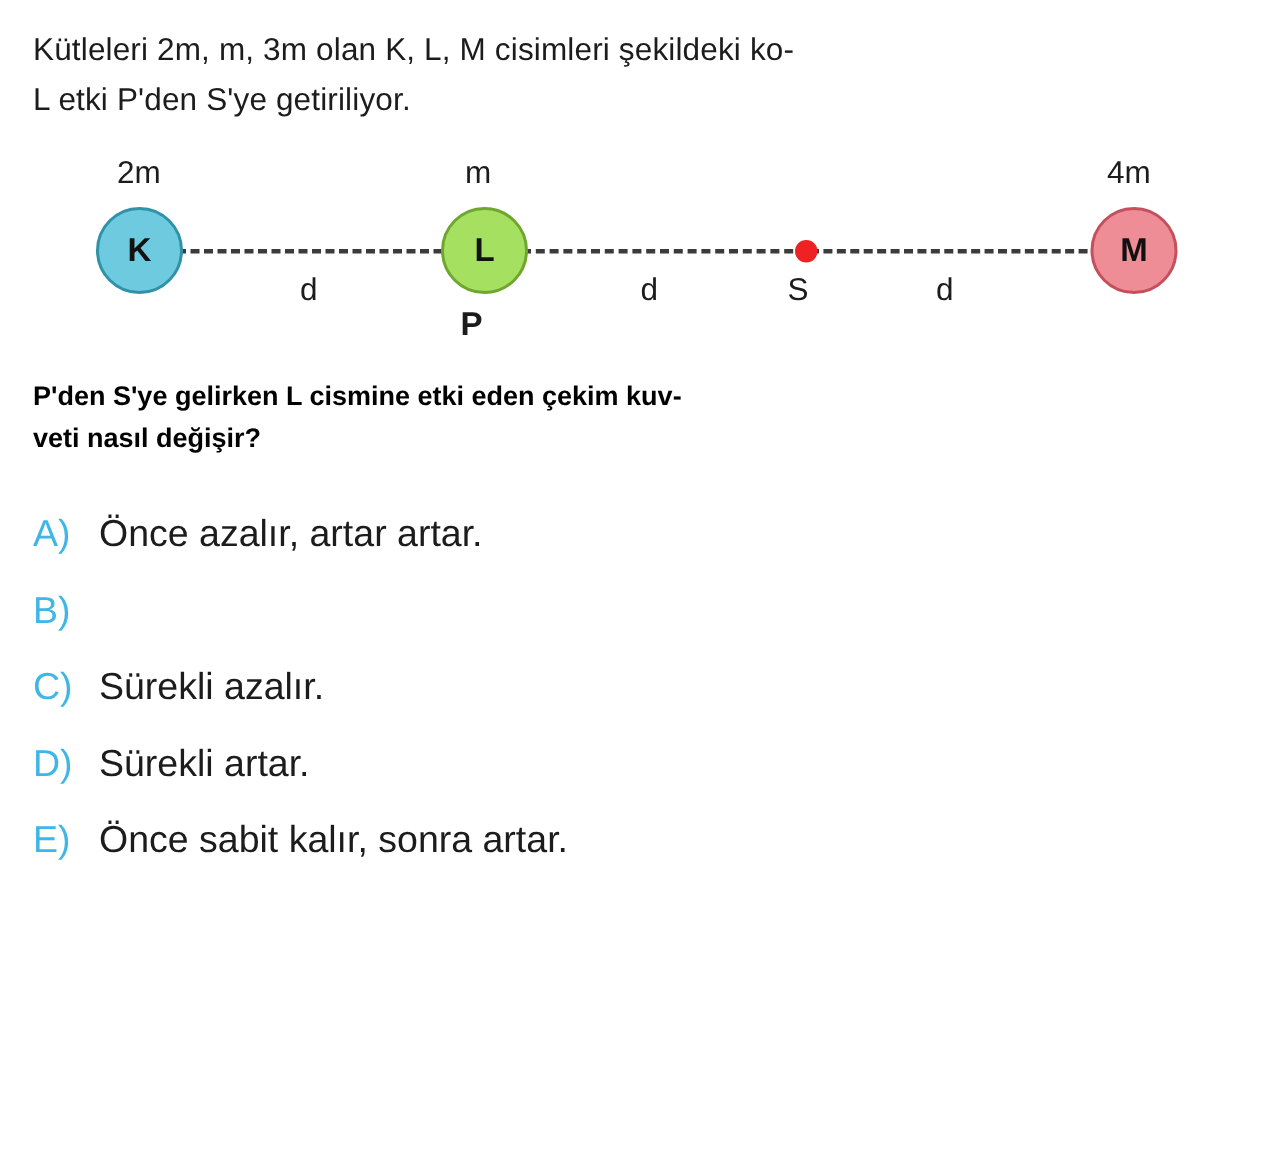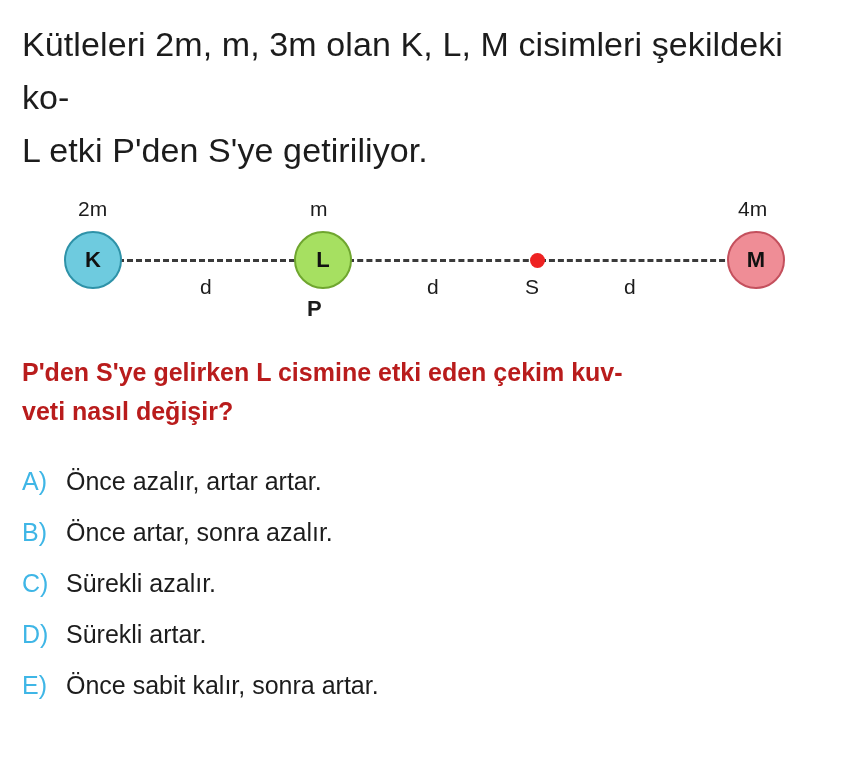--- a/index.html
+++ b/index.html
@@ -15,21 +15,21 @@
     overflow: hidden;
   }
   .page {
     position: relative;
     width: 847px;
     height: 783px;
     box-sizing: border-box;
     padding: 18px 22px 0 22px;
   }
   .stem {
-    font-size: 34px;
+    font-size: 21px;
     line-height: 1.56;
     color: #1c1c1c;
     letter-spacing: 0.1px;
   }
   .stem p {
     margin: 0;
   }
 
   
   .figure {
@@ -100,25 +100,25 @@
   .lbl-m  { left: 288px; top: 6px; }
   .lbl-4m { left: 716px; top: 6px; }
   .lbl-d1 { left: 178px; top: 84px; }
   .lbl-d2 { left: 405px; top: 84px; }
   .lbl-d3 { left: 602px; top: 84px; }
   .lbl-s  { left: 503px; top: 84px; }
   .lbl-p  { left: 285px; top: 105px; font-weight: bold; font-size: 22px;}
 
   
   .question {
-    font-size: 25px;
+    font-size: 18px;
     line-height: 1.56;
     font-weight: bold;
-    color: #b91c1c;
-    margin-top: 22px;
+    color: #000000;
+    margin-top: 12px;
   }
   .question p { margin: 0; }
 
   
   .choices {
     margin-top: 36px;
   }
   .choice {
     display: flex;
     align-items: baseline;
@@ -183,21 +183,20 @@
 
   <div class="choices">
 
     <div class="choice">
       <span class="choice-letter">A)</span>
       <span class="choice-text">Önce azalır, artar artar.</span>
     </div>
 
     <div class="choice">
       <span class="choice-letter">B)</span>
-      <span class="choice-text">Önce artar, sonra azalır.</span>
     </div>
 
     <div class="choice">
       <span class="choice-letter">C)</span>
       <span class="choice-text">Sürekli azalır.</span>
     </div>
 
     <div class="choice">
       <span class="choice-letter">D)</span>
       <span class="choice-text">Sürekli artar.</span>

